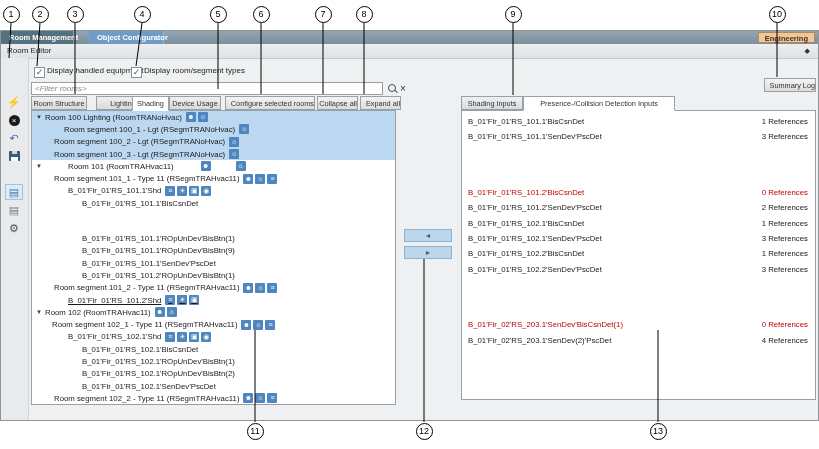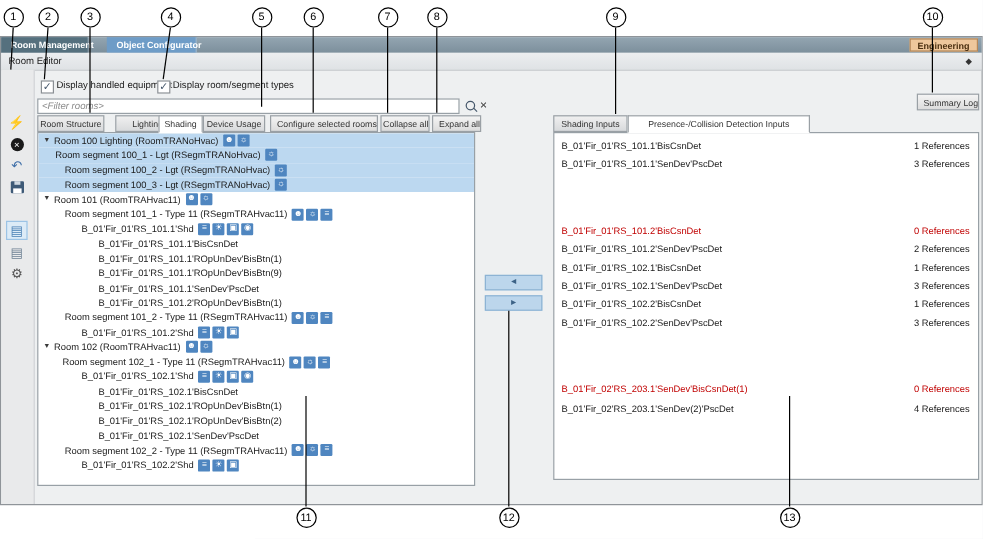--- a/index.html
+++ b/index.html
@@ -117,33 +117,33 @@
   <div class="tab" style="left:460px;width:62px">Shading Inputs</div>
   <div class="tab sel" style="left:522px;width:152px">Presence-/Collision Detection Inputs</div>
 
   <div class="treepanel" id="tree">
       <div class="trow sel" style="padding-left: 4px;">
         <span class="exp">▼</span>
         <span class="tlabel">Room 100 Lighting (RoomTRANoHvac)</span>
         <span class="ticon">☻</span>
         <span class="ticon">☼</span>
       </div>
-      <div class="trow sel" style="padding-left: 14px;">
+      <div class="trow sel" style="padding-left: 32px;">
         <span class="tlabel">Room segment 100_1 - Lgt (RSegmTRANoHvac)</span>
         <span class="ticon">☼</span>
       </div>
       <div class="trow sel" style="padding-left: 22px;">
         <span class="tlabel">Room segment 100_2 - Lgt (RSegmTRANoHvac)</span>
         <span class="ticon">☼</span>
       </div>
       <div class="trow sel" style="padding-left: 22px;">
         <span class="tlabel">Room segment 100_3 - Lgt (RSegmTRANoHvac)</span>
         <span class="ticon">☼</span>
       </div>
-      <div class="trow" style="padding-left: 4px;">
+      <div class="trow" style="padding-left: 4px; gap: 23px;">
         <span class="exp">▼</span>
         <span class="tlabel">Room 101 (RoomTRAHvac11)</span>
         <span class="ticon">☻</span>
         <span class="ticon">☼</span>
       </div>
       <div class="trow" style="padding-left: 22px;">
         <span class="tlabel">Room segment 101_1 - Type 11 (RSegmTRAHvac11)</span>
         <span class="ticon">☻</span>
         <span class="ticon">☼</span>
         <span class="ticon">≡</span>
@@ -151,39 +151,39 @@
       <div class="trow" style="padding-left: 36px;">
         <span class="tlabel">B_01'Fir_01'RS_101.1'Shd</span>
         <span class="ticon">≡</span>
         <span class="ticon">☀</span>
         <span class="ticon">▣</span>
         <span class="ticon">◉</span>
       </div>
       <div class="trow" style="padding-left: 50px;">
         <span class="tlabel">B_01'Fir_01'RS_101.1'BisCsnDet</span>
       </div>
-      <div class="trow" style="padding-left: 50px;">
+      <div class="trow" style="padding-left: 50px; margin-top: 23px;">
         <span class="tlabel">B_01'Fir_01'RS_101.1'ROpUnDev'BisBtn(1)</span>
       </div>
       <div class="trow" style="padding-left: 50px;">
         <span class="tlabel">B_01'Fir_01'RS_101.1'ROpUnDev'BisBtn(9)</span>
       </div>
       <div class="trow" style="padding-left: 50px;">
         <span class="tlabel">B_01'Fir_01'RS_101.1'SenDev'PscDet</span>
       </div>
       <div class="trow" style="padding-left: 50px;">
         <span class="tlabel">B_01'Fir_01'RS_101.2'ROpUnDev'BisBtn(1)</span>
       </div>
       <div class="trow" style="padding-left: 22px;">
         <span class="tlabel">Room segment 101_2 - Type 11 (RSegmTRAHvac11)</span>
         <span class="ticon">☻</span>
         <span class="ticon">☼</span>
         <span class="ticon">≡</span>
       </div>
-      <div class="trow" style="padding-left: 36px;">
+      <div class="trow" style="padding-left: 36px; text-decoration: underline;">
         <span class="tlabel">B_01'Fir_01'RS_101.2'Shd</span>
         <span class="ticon">≡</span>
         <span class="ticon">☀</span>
         <span class="ticon">▣</span>
       </div>
       <div class="trow" style="padding-left: 4px;">
         <span class="exp">▼</span>
         <span class="tlabel">Room 102 (RoomTRAHvac11)</span>
         <span class="ticon">☻</span>
         <span class="ticon">☼</span>

